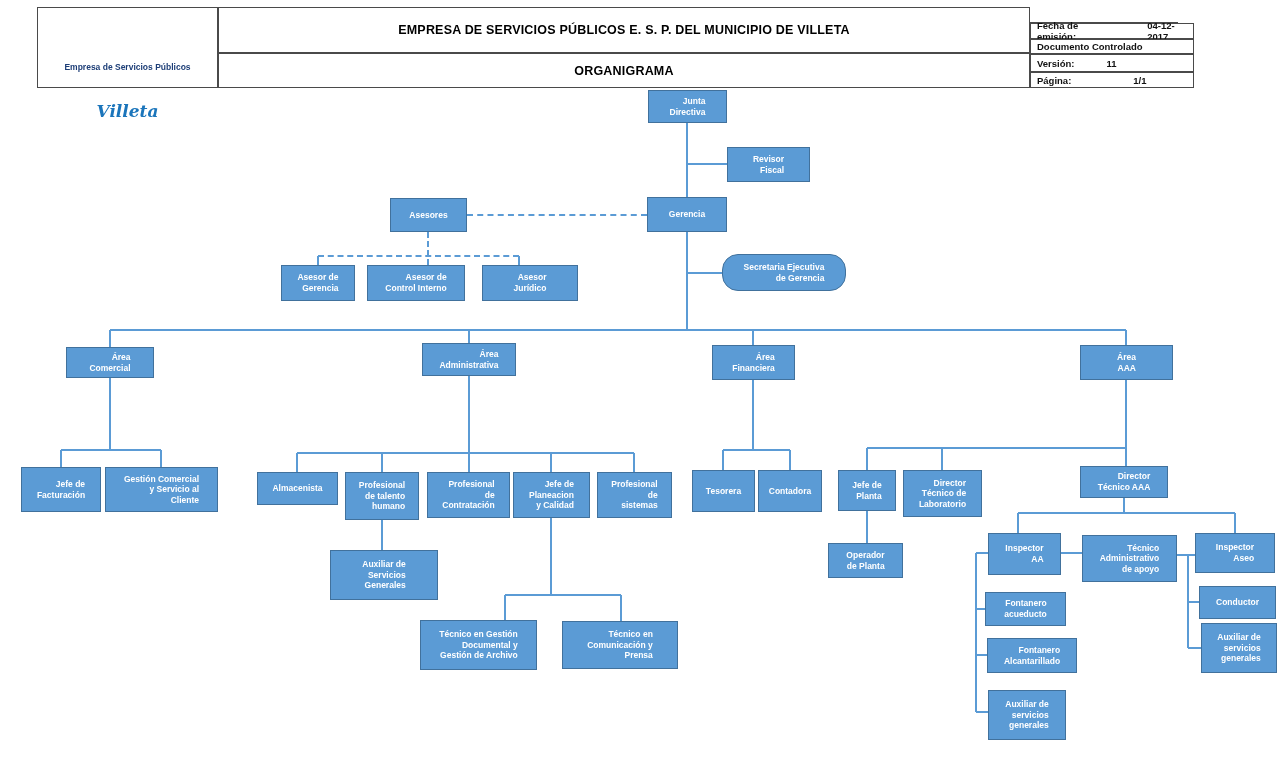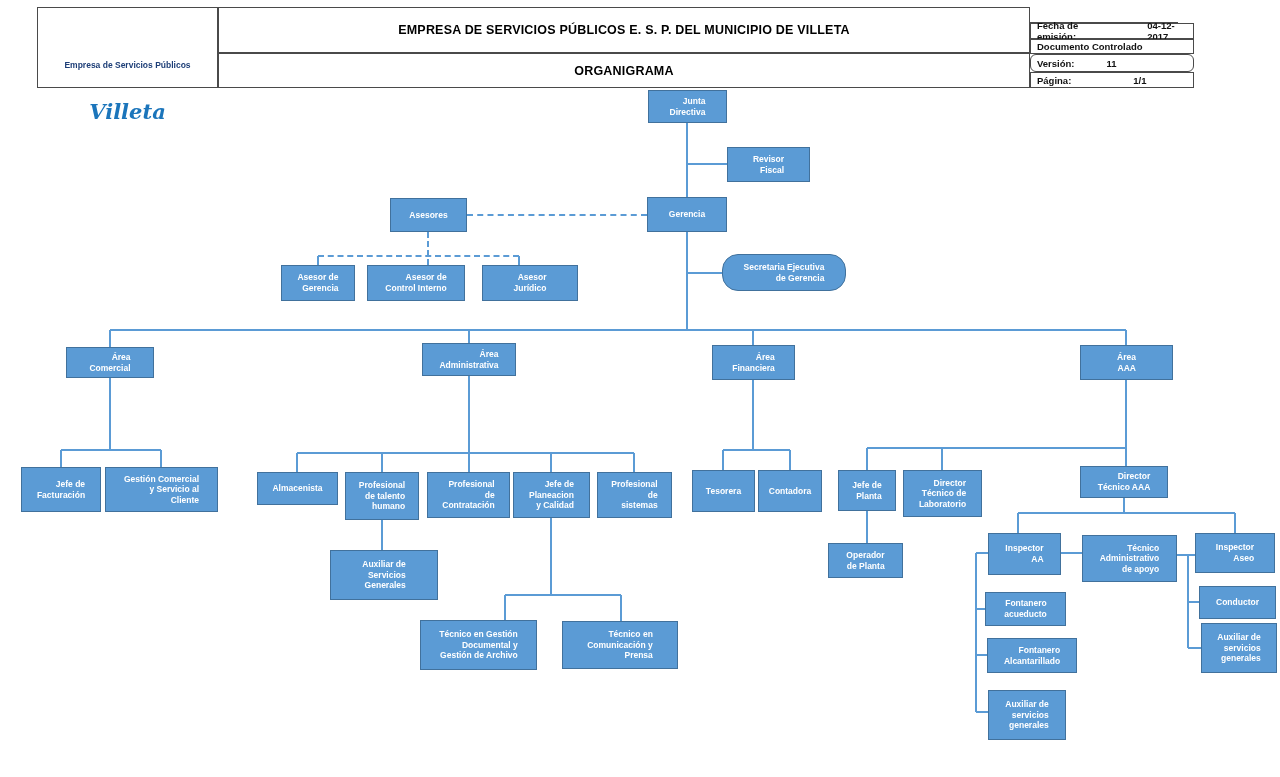--- a/index.html
+++ b/index.html
@@ -14,21 +14,21 @@
     display:flex;align-items:center;justify-content:center;background:#fff;gap:28px;
   }
   .title-cell{font-weight:bold;font-size:12.5px;color:#000000;text-align:center;letter-spacing:.2px;}
   .meta-row{justify-content:flex-start;padding-left:6px;font-weight:bold;font-size:9.5px;color:#111;}
   .meta-row .val{margin-left:4px;}
   .meta-row .val-page{margin-left:34px;}
   
   .logo-cell{flex-direction:column;justify-content:center;}
   .logo-esp{font-weight:bold;font-size:30px;color:#1b75bb;line-height:1;position:relative;letter-spacing:1px;}
   .logo-sub{font-size:8.5px;font-weight:bold;color:#1d3e77;margin-top:2px;}
-  .logo-script{font-family:"DejaVu Serif","Liberation Serif",serif;font-style:italic;font-weight:bold;font-size:21px;color:#1b75bb;margin-top:1px;}
+  .logo-script{font-family:"DejaVu Serif","Liberation Serif",serif;font-style:italic;font-weight:bold;font-size:17px;color:#1b75bb;margin-top:1px;}
   
   #chart{position:absolute;left:0;top:0;width:1280px;height:777px;}
   .node{
     position:absolute;box-sizing:border-box;
     background:#5B9BD5;border:1.5px solid #41719C;
     color:#ffffff;font-weight:bold;font-size:8.5px;line-height:1.25;
     display:flex;align-items:center;justify-content:center;text-align:right;
     white-space:pre-line;padding:1px;
   }
   .edge{position:absolute;box-sizing:border-box;}
@@ -64,21 +64,21 @@
     <span>Código:</span>
     <span class="val">800TH-F-60</span>
   </div>
   <div class="hdr-cell meta-row" style="left:1030px;top:23px;width:164px;height:16px;">
     <span>Fecha de emisión:</span>
     <span class="val">04-12-2017</span>
   </div>
   <div class="hdr-cell meta-row" style="left:1030px;top:39px;width:164px;height:15px;">
     <span>Documento Controlado</span>
   </div>
-  <div class="hdr-cell meta-row" style="left:1030px;top:54px;width:164px;height:18px;border-radius:6px;">
+  <div class="hdr-cell meta-row" style="left:1030px;top:54px;width:164px;height:18px;">
     <span>Versión:</span>
     <span class="val">11</span>
   </div>
   <div class="hdr-cell meta-row" style="left:1030px;top:72px;width:164px;height:16px;">
     <span>Página:</span>
     <span class="val val-page">1/1</span>
   </div>
 </div>
 
 <div id="chart">

